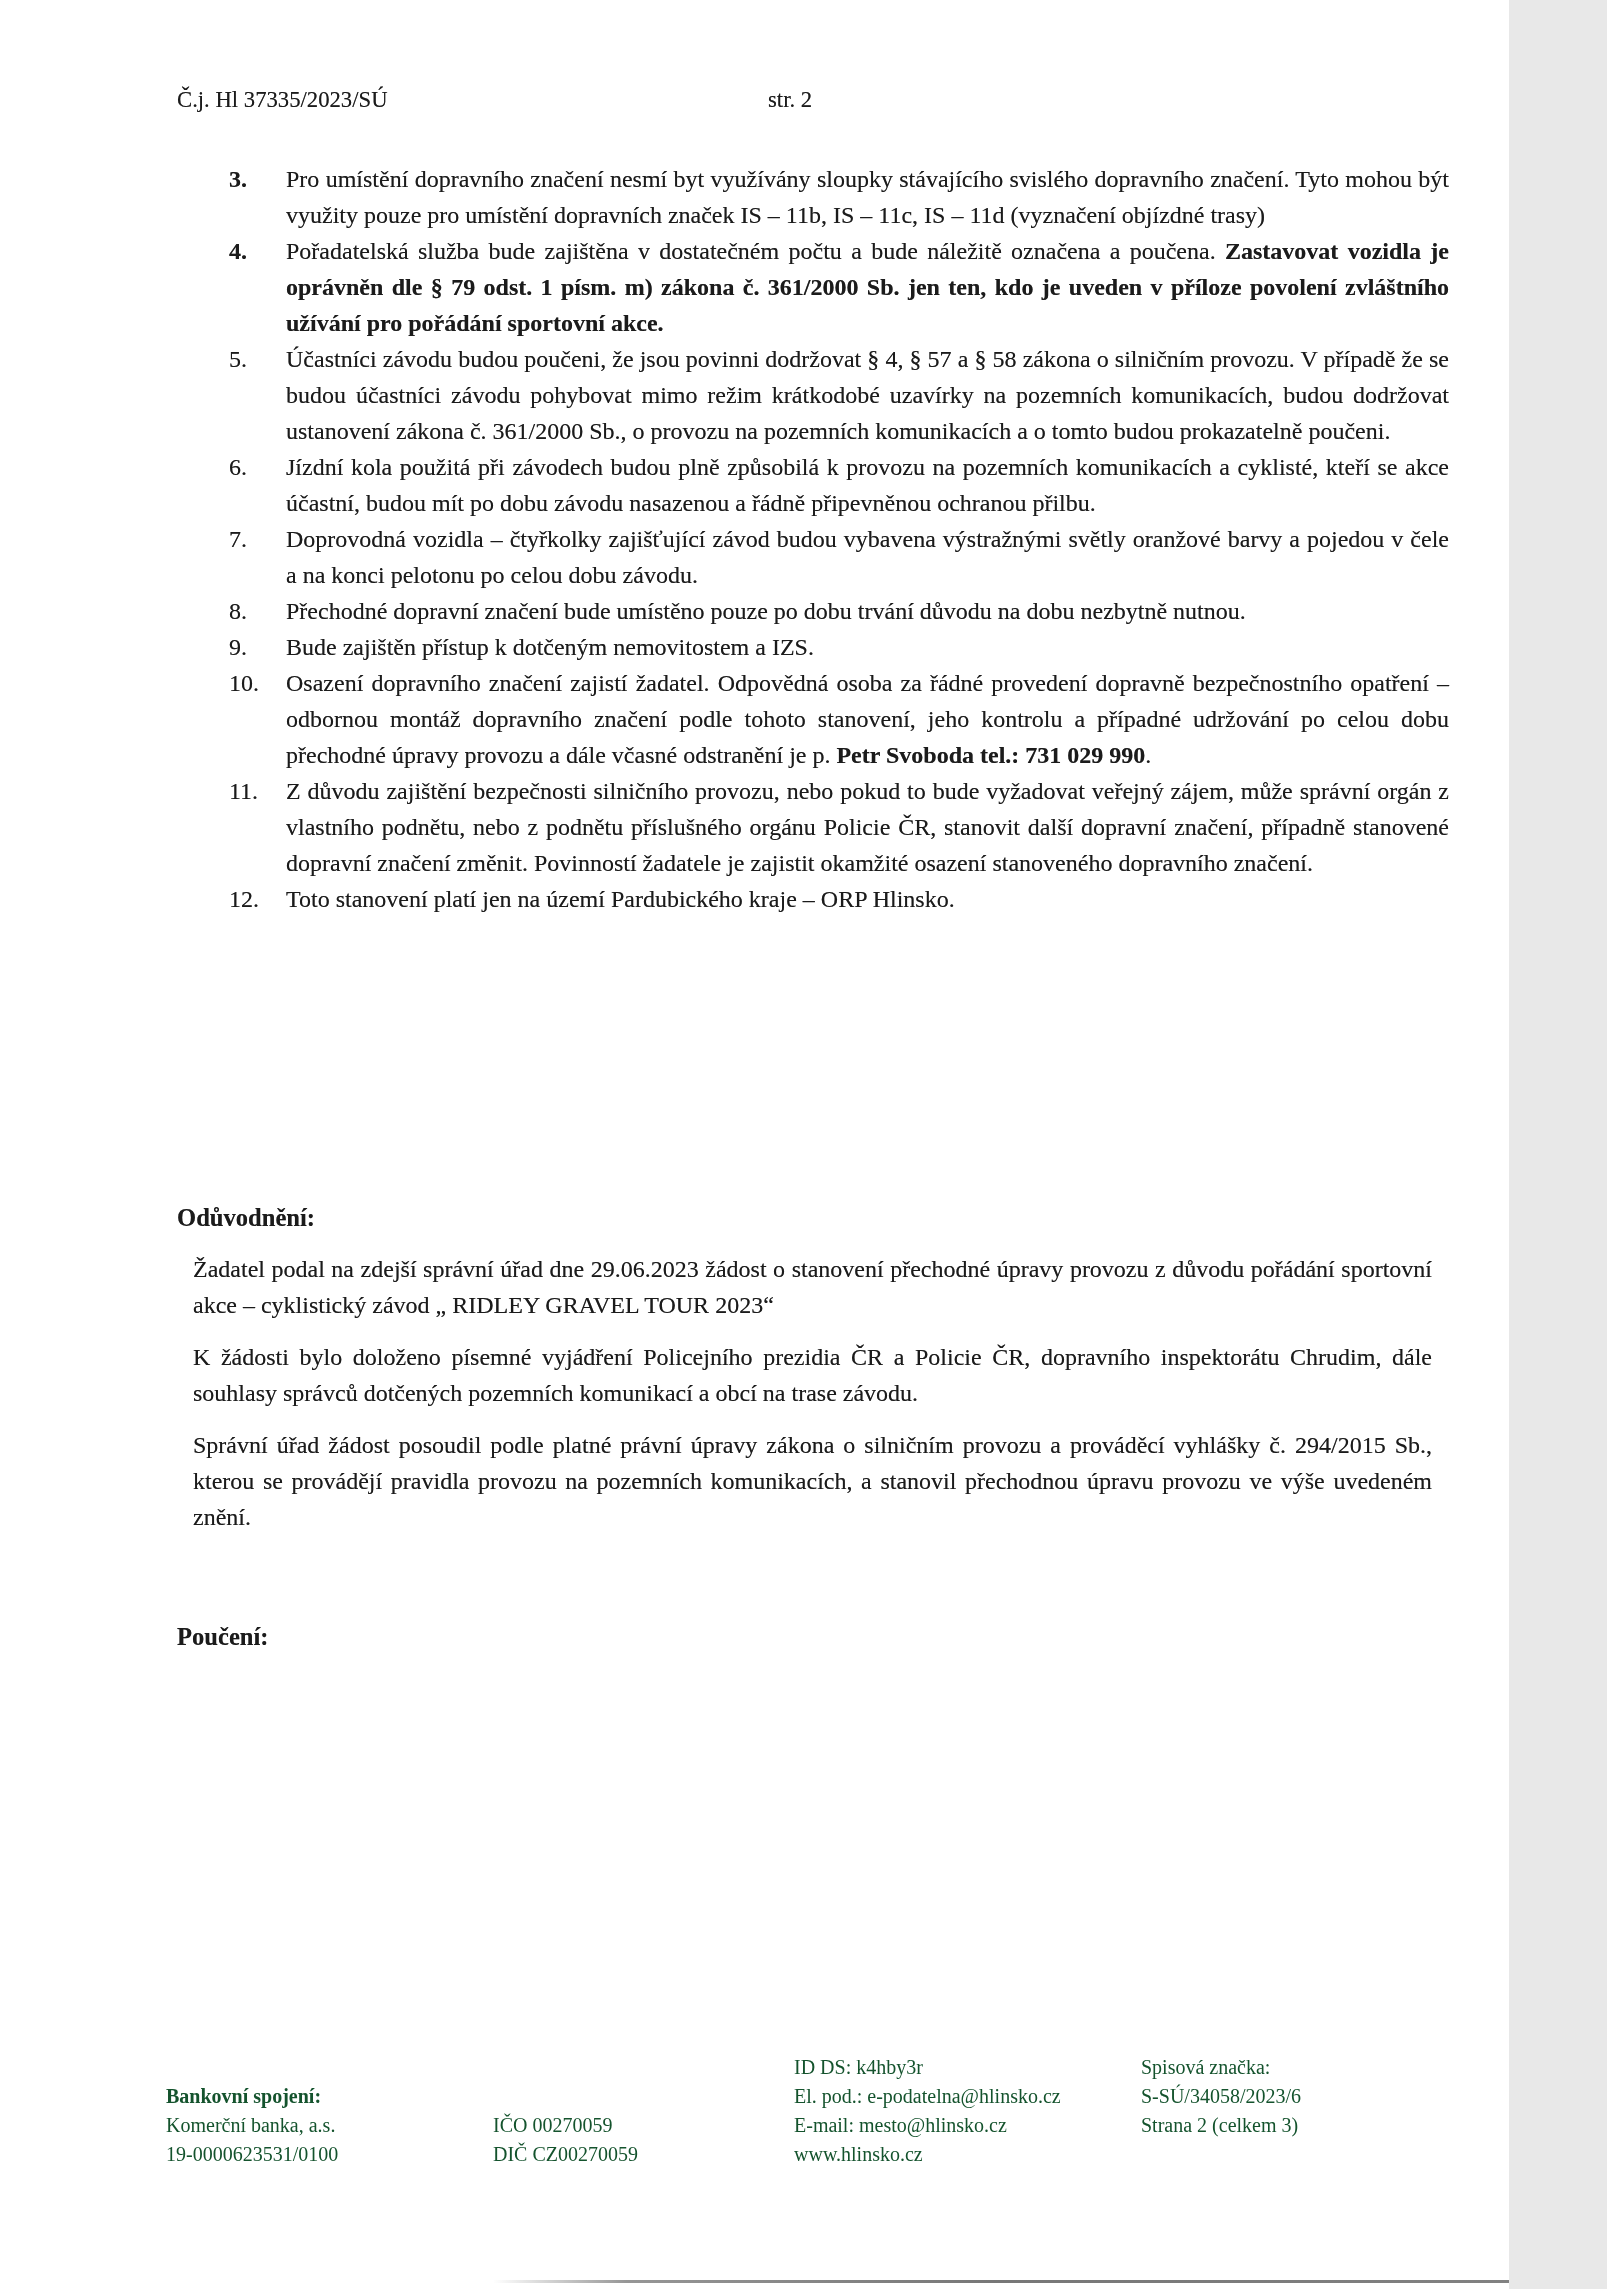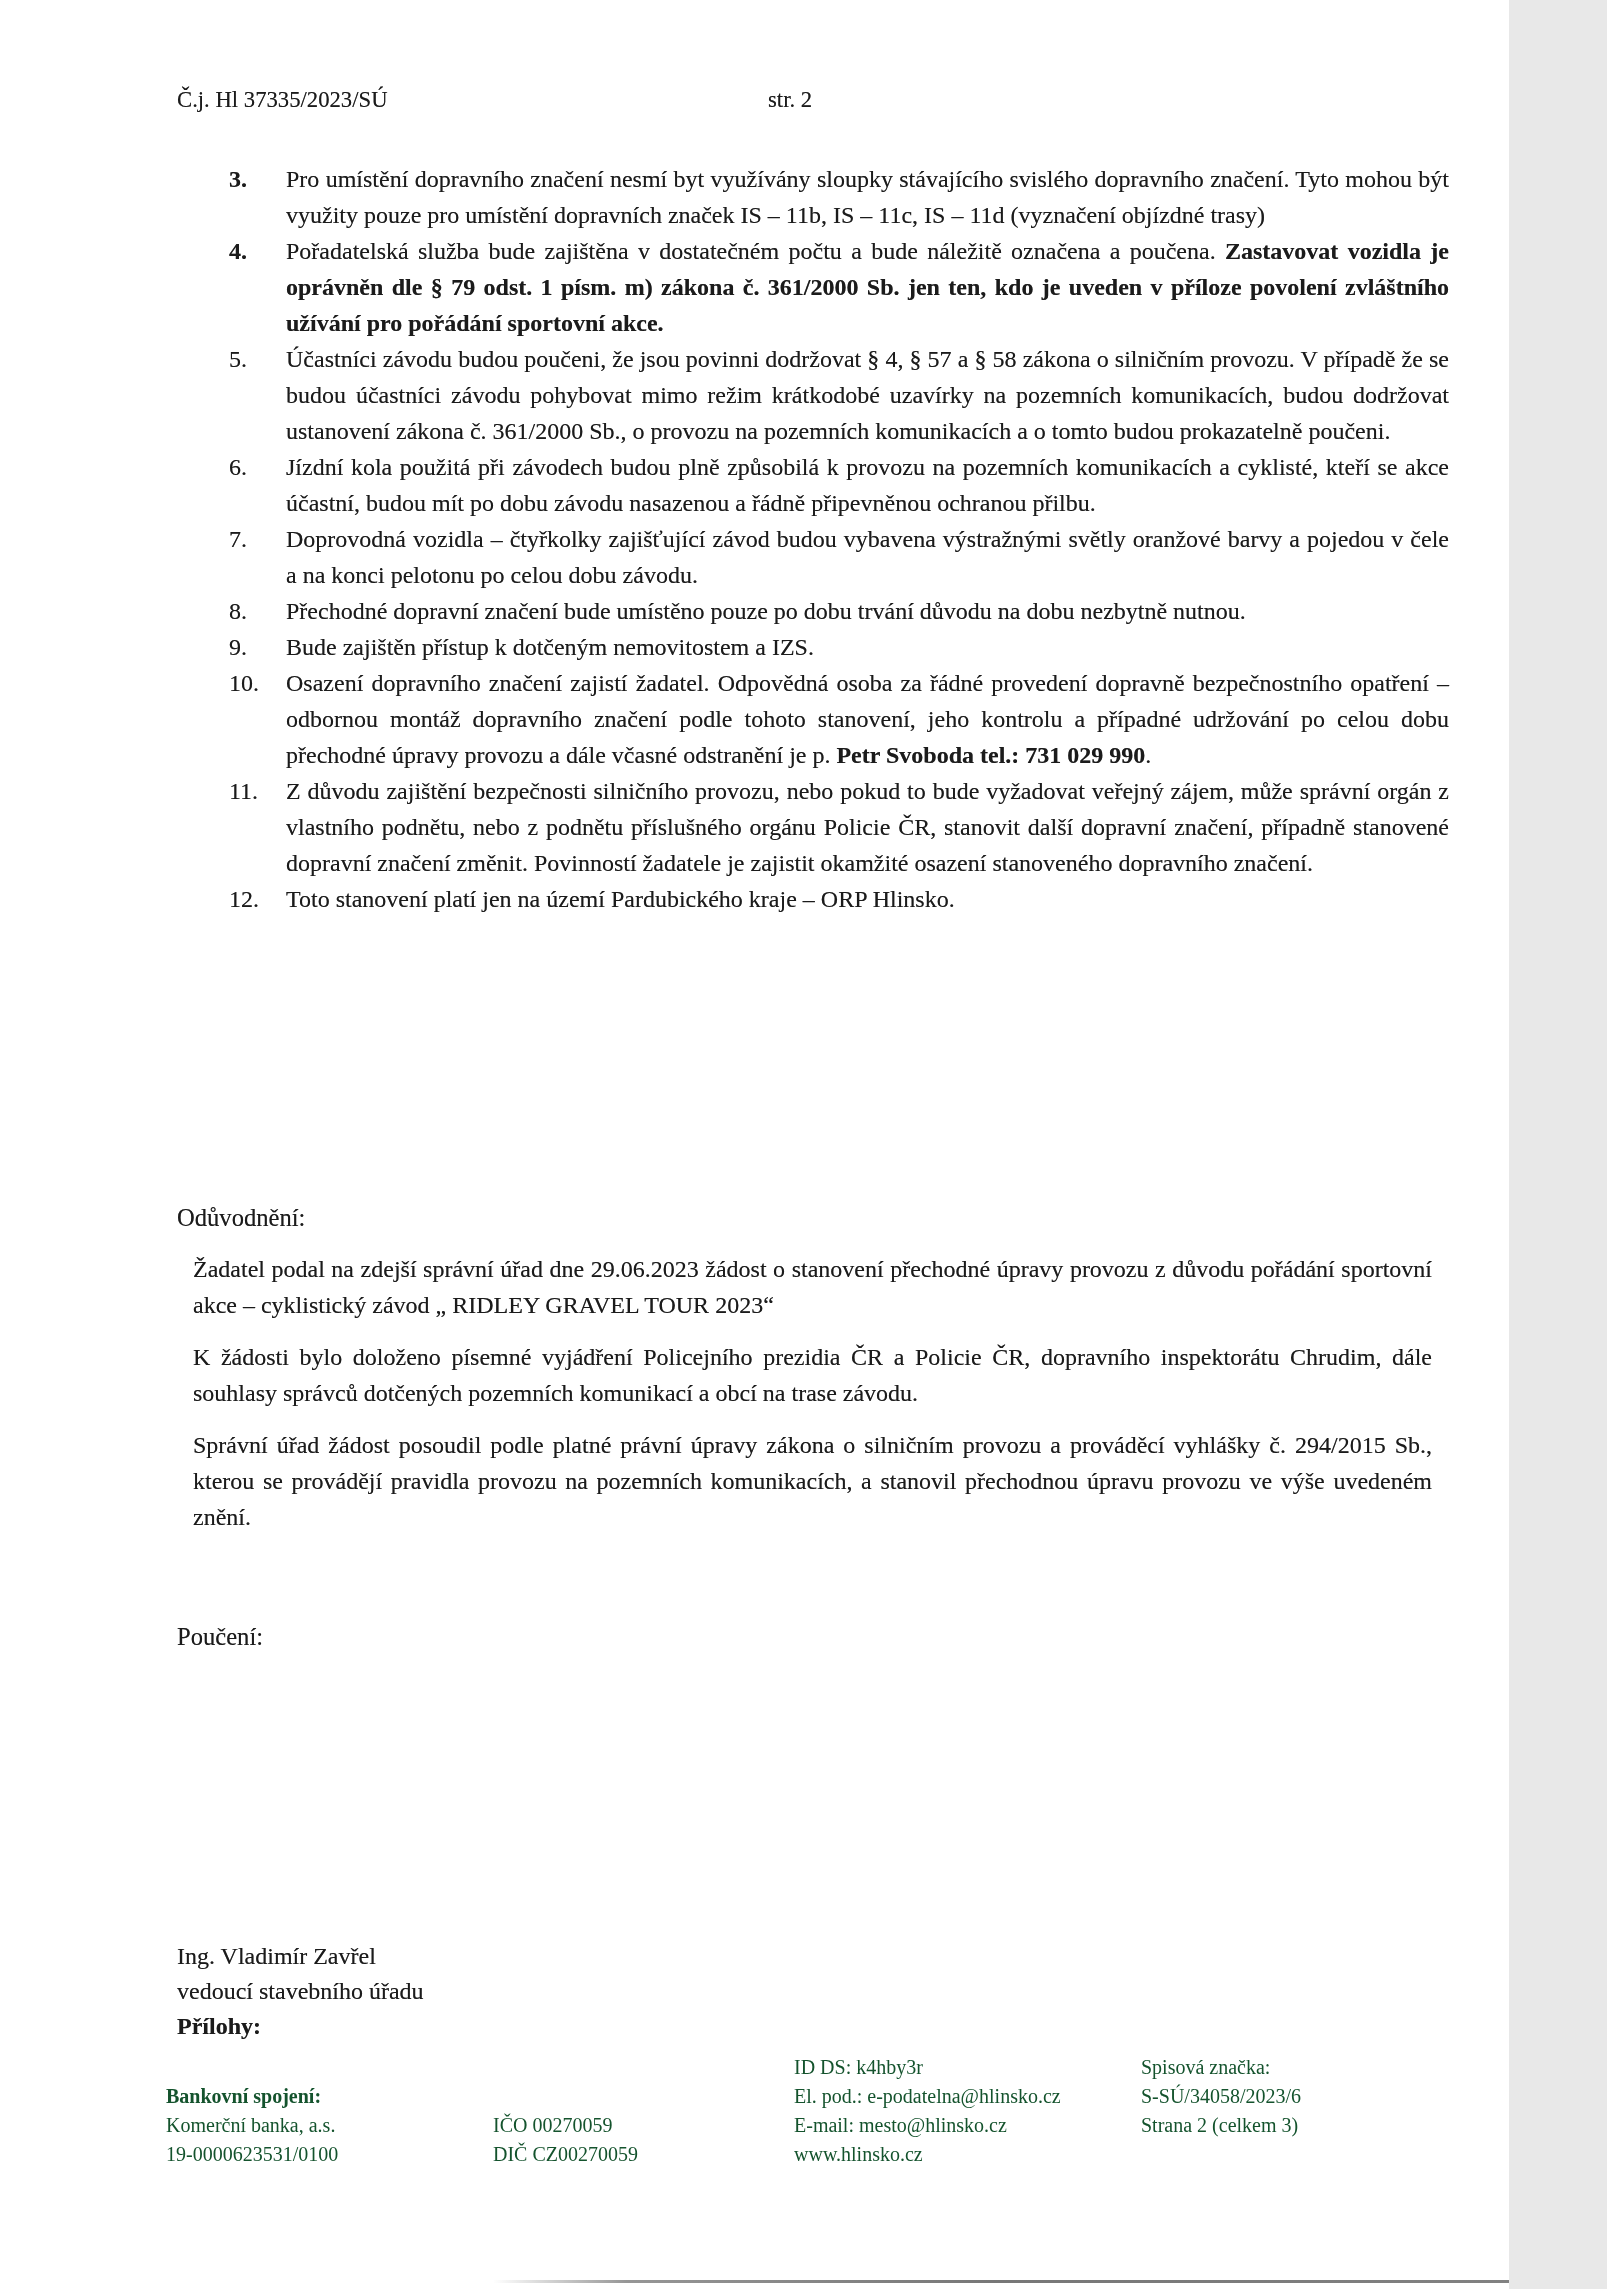--- a/index.html
+++ b/index.html
@@ -15,21 +15,21 @@
   .abs{position:absolute;}
   .hdr{font-size:22.7px;white-space:nowrap;}
   
   .conds{left:229px;top:161px;width:1220px;font-size:24px;line-height:36px;}
   .cond{position:relative;padding-left:57px;text-align:justify;}
   .cond .num{position:absolute;left:0;top:0;}
   .cond .num.bold{font-weight:700;}
   b{font-weight:700;}
   
   .section{width:1271px;font-size:24px;line-height:36px;}
-  .section-heading{font-size:24.6px;font-weight:400;line-height:35px;}
+  .section-heading{font-size:24.6px;font-weight:700;line-height:35px;}
   .section-body p{margin:16px;text-align:justify;}
   #sec-oduvodneni .section-body{margin-top:15.8px;}
   #sec-pouceni .section-body{margin-top:0;}
   
   .sig{left:177px;top:1939px;font-size:24px;line-height:35px;}
   .sig .bold{font-weight:700;}
   
   .foot{font-size:20px;line-height:29px;color:#14532d;text-shadow:none;white-space:nowrap;}
   .foot .bold{font-weight:700;}
   
@@ -66,25 +66,20 @@
         <p>Žadatel podal na zdejší správní úřad dne 29.06.2023 žádost o stanovení přechodné úpravy provozu z důvodu pořádání sportovní akce – cyklistický závod „ RIDLEY GRAVEL TOUR 2023“</p>
         <p>K žádosti bylo doloženo písemné vyjádření Policejního prezidia ČR a Policie ČR, dopravního inspektorátu Chrudim, dále souhlasy správců dotčených pozemních komunikací a obcí na trase závodu.</p>
         <p>Správní úřad žádost posoudil podle platné právní úpravy zákona o silničním provozu a prováděcí vyhlášky č. 294/2015 Sb., kterou se provádějí pravidla provozu na pozemních komunikacích, a stanovil přechodnou úpravu provozu ve výše uvedeném znění.</p>
       </div>
   </div>
 
   <div class="abs section" id="sec-pouceni" style="left:177px;top:1619px;">
     <div class="section-heading">Poučení:</div>
   </div>
 
-  <div class="abs sig">
-    <div>Ing. Vladimír Zavřel</div>
-    <div>vedoucí stavebního úřadu</div>
-    <div class="bold">Přílohy:</div>
-  </div>
 
   <div class="abs foot" style="left:166px;top:2082px;">
     <div class="bold">Bankovní spojení:</div>
     <div>
         <div>Komerční banka, a.s.</div>
         <div>19-0000623531/0100</div>
       </div>
   </div>
 
   <div class="abs foot" style="left:493px;top:2111px;">

